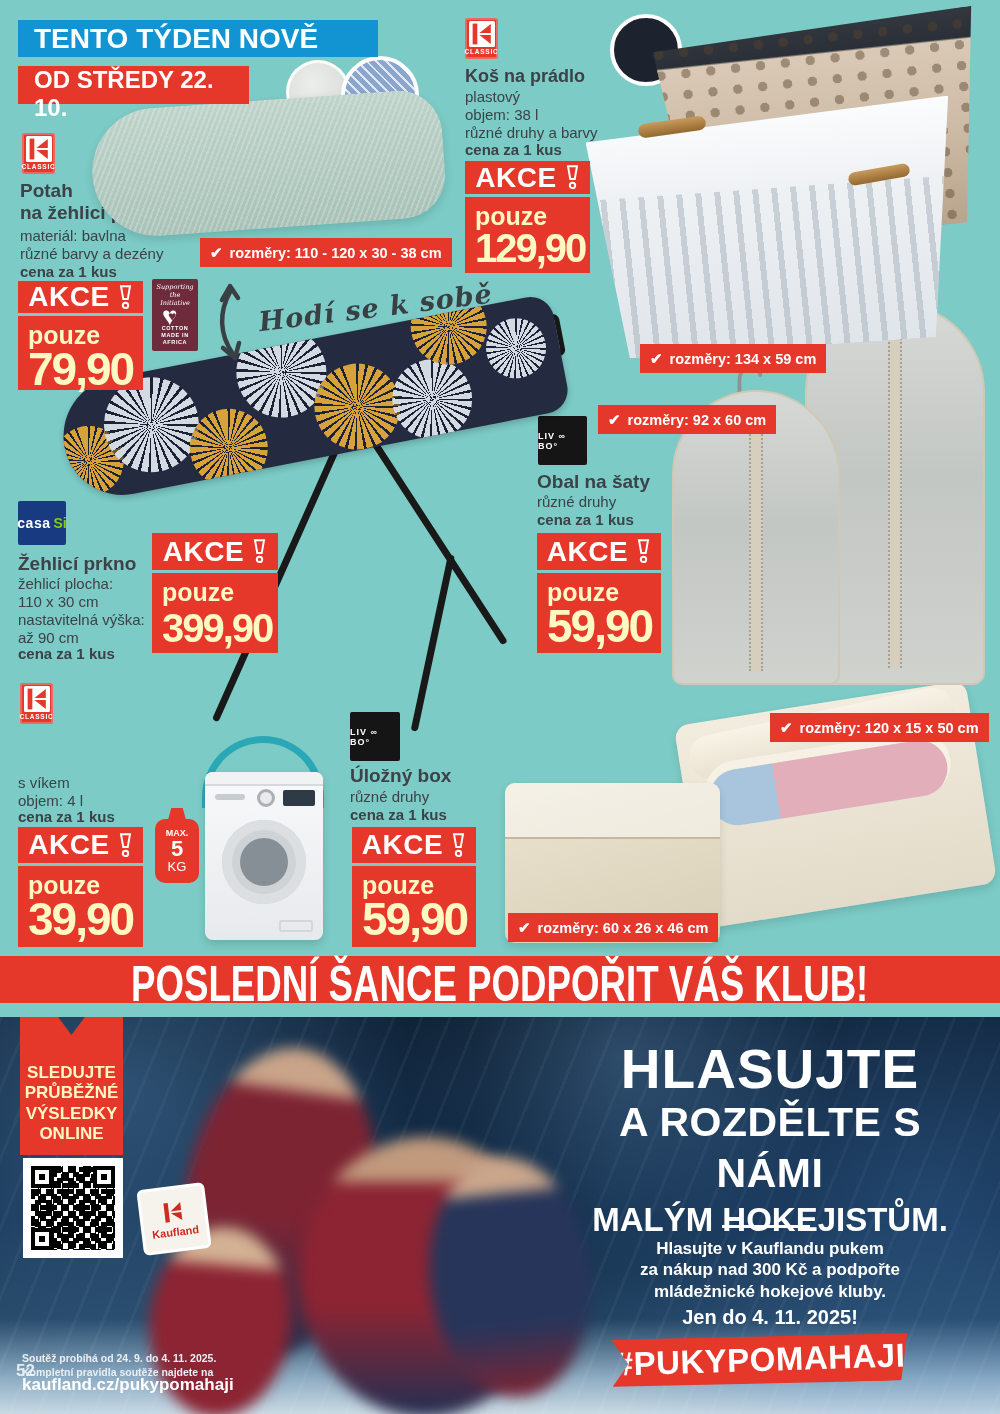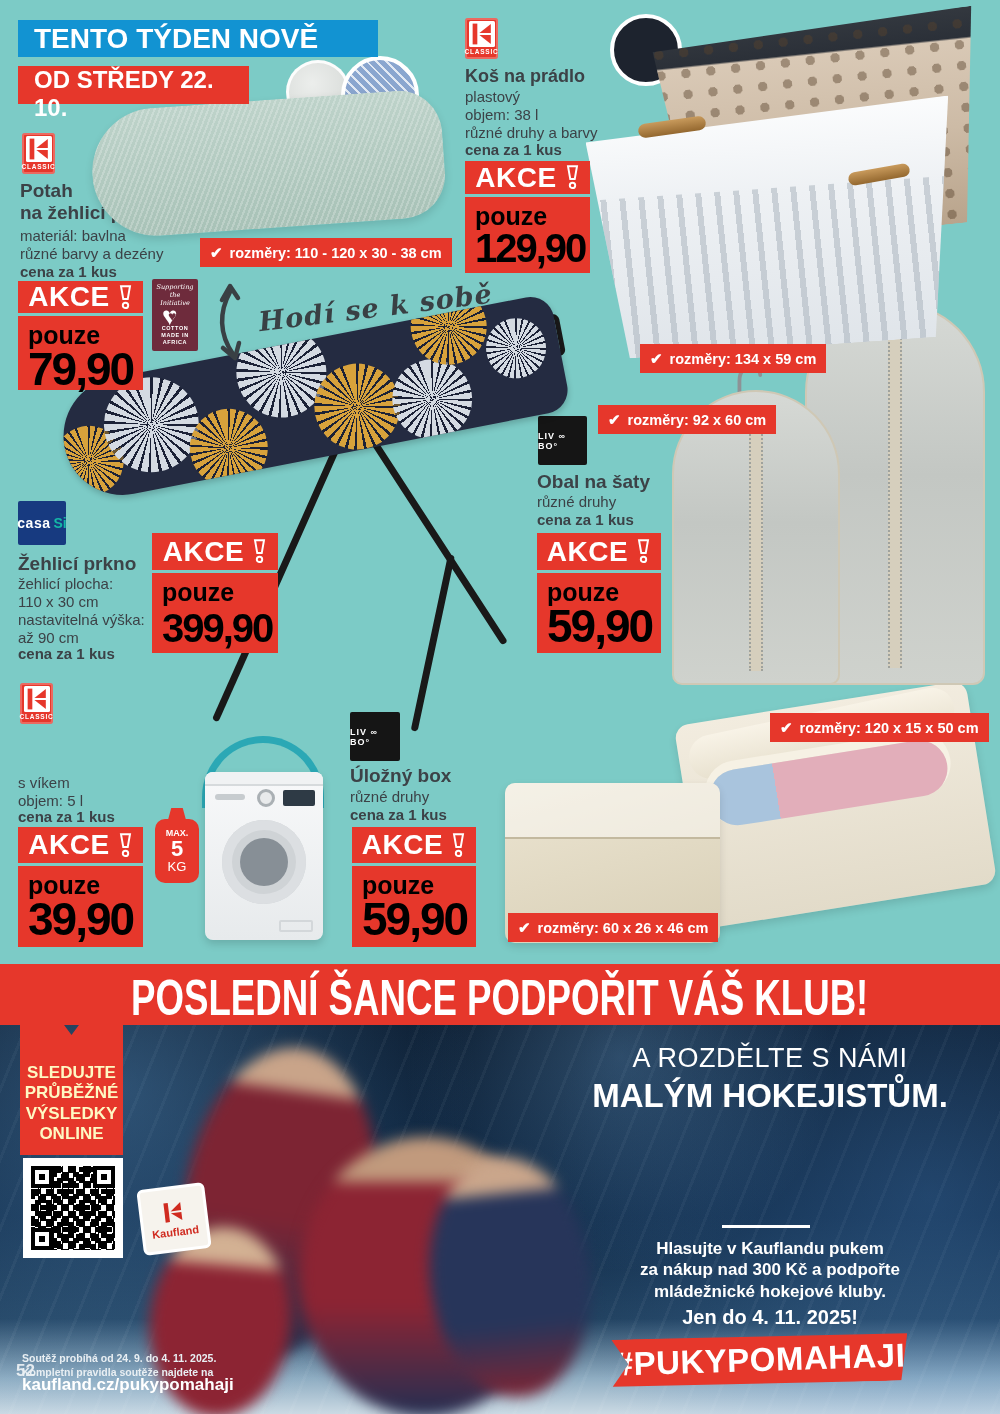--- a/index.html
+++ b/index.html
@@ -19,39 +19,39 @@
   .banner-red{background:var(--red);color:#fff;font-weight:700;display:flex;align-items:flex-start;padding:0 16px;}
 
   
   .ptitle{font-weight:700;font-size:19px;color:var(--dark);line-height:1.16;}
   .pdetails{font-size:15px;color:var(--dark);line-height:1.2;}
   .punit{font-size:15px;font-weight:700;color:var(--dark);}
 
   
   .akce{background:var(--red);color:#fff;display:flex;align-items:center;justify-content:center;gap:8px;}
   .akce .akce-txt{font-weight:700;font-size:28px;letter-spacing:.5px;line-height:1;}
-  .pricebox{background:var(--red);color:#000000;padding:7px 10px 6px 10px;display:flex;flex-direction:column;justify-content:space-between;}
+  .pricebox{background:var(--red);color:#fef9c3;padding:7px 10px 6px 10px;display:flex;flex-direction:column;justify-content:space-between;}
   .pouze{font-size:25px;font-weight:700;line-height:1;}
   .price{font-weight:700;letter-spacing:-2px;line-height:.95;white-space:nowrap;}
   .price-lg{font-size:46px;}
   .price-md{font-size:40px;}
 
   
   .size-badge{background:var(--red);color:#fff;font-weight:700;font-size:14.5px;display:flex;align-items:center;gap:7px;padding:0 10px;height:29px;white-space:nowrap;z-index:30;}
   .check{font-size:15px;line-height:1;}
 
   
   .klogo{background:var(--red);border-radius:3px;display:flex;flex-direction:column;align-items:center;box-shadow:0 0 0 2px rgba(255,255,255,.25) inset;}
   .klogo svg{display:block;margin-top:3px;}
   .klogo .klabel{color:#fff;font-size:6.5px;font-weight:700;letter-spacing:.8px;line-height:9px;}
 
   
   .casalogo{background:#173a80;display:flex;align-items:center;justify-content:center;font-weight:700;font-size:14px;border-radius:2px;}
   .casalogo .c1{color:#fff;letter-spacing:.5px;}
-  .casalogo .c2{color:#14b8a6;margin-left:3px;}
+  .casalogo .c2{color:#84cc16;margin-left:3px;}
   .livbo{background:#151515;color:#fff;display:flex;align-items:center;justify-content:center;font-size:9px;font-weight:700;letter-spacing:1px;border-radius:2px;}
   .cotton{background:#6e2b3c;color:#fff;display:flex;flex-direction:column;align-items:center;justify-content:space-between;padding:5px 3px;border-radius:2px;}
   .cotton .cscript{font-family:"DejaVu Serif",serif;font-style:italic;font-size:6.5px;text-align:center;line-height:1.2;}
   .cotton .cheart{position:relative;width:26px;height:24px;}
   .cotton .cheart .h1{position:absolute;left:0;top:-4px;font-size:26px;color:#fff;line-height:1;}
   .cotton .cheart .h2{position:absolute;left:6px;top:2px;font-size:14px;color:#6e2b3c;line-height:1;}
   .cotton .cname{font-size:5.5px;font-weight:700;letter-spacing:.6px;text-align:center;line-height:1.3;}
 
   
   .note{font-family:"DejaVu Serif",serif;font-style:italic;font-weight:700;color:#394044;font-size:27px;transform:rotate(-7deg);letter-spacing:1px;}
@@ -104,21 +104,21 @@
   .box-small::before{content:"";position:absolute;left:0;right:0;top:0;height:54px;background:rgba(255,255,255,.45);
     border-bottom:2px solid #c3b99f;border-radius:10px 10px 0 0;}
   .box-under{width:295px;height:205px;border-radius:14px;background:linear-gradient(180deg,#f2ecdf,#e2dbc9);
     transform:rotate(-9deg);z-index:1;box-shadow:0 4px 8px rgba(0,0,0,.12);}
   .box-under .opening{position:absolute;left:24px;top:52px;width:240px;height:56px;border-radius:28px;
     background:linear-gradient(90deg,#a9c4dd 0 28%,#e2aeba 28% 100%);box-shadow:0 -5px 0 4px #f6f1e4;}
   .box-under .flap{position:absolute;left:10px;top:8px;width:270px;height:44px;border-radius:22px;
     background:linear-gradient(180deg,#f8f3e7,#e8e1cf);transform:rotate(-3deg);}
 
   
-  #club-banner{left:0;top:956px;width:1000px;height:61px;background:var(--red);display:flex;align-items:flex-end;justify-content:center;z-index:10;margin-top:8px;}
+  #club-banner{left:0;top:956px;width:1000px;height:47px;background:var(--red);display:flex;align-items:flex-start;justify-content:center;z-index:10;}
   #club-banner span{color:#fff;font-weight:700;font-size:47px;letter-spacing:0;transform:scaleX(.78) scaleY(1.05);white-space:nowrap;}
 
   
   #hockey{left:0;top:1017px;width:1000px;height:397px;overflow:hidden;
     background:
       radial-gradient(circle at 12% 18%,rgba(110,175,230,.35),transparent 38%),
       radial-gradient(circle at 62% 10%,rgba(130,190,240,.28),transparent 30%),
       radial-gradient(circle at 93% 45%,rgba(80,140,205,.3),transparent 40%),
       repeating-linear-gradient(112deg,rgba(255,255,255,.045) 0 3px,transparent 3px 26px),
       linear-gradient(180deg,#0a1a2d 0%,#0f2946 50%,#21415f 76%,#8fadc2 91%,#cbdae4 100%);}
@@ -133,21 +133,21 @@
       repeating-conic-gradient(#000 0 25%,#fff 0 50%) 4px 6px/11px 11px;}
   .finder{position:absolute;width:22px;height:22px;background:#000;}
   .finder::after{content:"";position:absolute;left:4px;top:4px;width:14px;height:14px;background:#fff;}
   .finder::before{content:"";position:absolute;left:8px;top:8px;width:6px;height:6px;background:#000;z-index:1;}
   .patch{left:140px;top:169px;width:68px;height:66px;background:#f6f3ed;border-radius:6px;transform:rotate(-7deg);
     display:flex;flex-direction:column;align-items:center;justify-content:center;gap:2px;z-index:4;position:absolute;
     border:3px solid #fff;}
   .patch .kname{color:#d02b20;font-weight:700;font-size:11px;}
   .headline{position:absolute;left:590px;top:25px;width:360px;text-align:center;color:#fff;z-index:5;}
   .hl1{font-size:55px;font-weight:700;letter-spacing:1px;line-height:1;}
-  .hl2{font-size:27px;font-weight:400;letter-spacing:.5px;line-height:1.25;}
+  .hl2{font-size:41px;font-weight:700;letter-spacing:.5px;line-height:1.25;}
   .amount{font-size:49px;font-weight:700;letter-spacing:0;line-height:1.15;}
   .amount .cur{font-size:31px;}
   .hl3{font-size:33px;font-weight:700;line-height:1.2;}
   .divider{position:absolute;left:722px;top:208px;width:88px;height:3px;background:#fff;z-index:5;}
   .hbody{position:absolute;left:590px;top:221px;width:360px;text-align:center;color:#fff;font-size:17px;font-weight:700;line-height:1.26;z-index:5;}
   .deadline{position:absolute;left:590px;top:289px;width:360px;text-align:center;color:#fff;font-size:20px;font-weight:700;z-index:5;}
   .hashtag{position:absolute;left:612px;top:318px;width:296px;height:50px;background:var(--red);transform:rotate(-1.8deg);
     clip-path:polygon(0 0,100% 6%,97.5% 100%,0 94%,5.5% 50%);display:flex;align-items:center;justify-content:center;z-index:6;}
   .hashtag span{color:#fff;font-weight:700;font-size:33px;letter-spacing:.5px;}
   .terms{position:absolute;left:22px;top:334px;color:#e9eff3;font-size:10.5px;font-weight:700;line-height:1.35;z-index:5;}
@@ -324,21 +324,21 @@
   <div class="abs klogo" style="left:20px;top:683px;width:33px;height:41px;z-index:5">
     <svg width="26" height="26" viewBox="0 0 100 100">
       <rect x="0" y="0" width="100" height="100" rx="6" fill="#fff"></rect>
       <rect x="14" y="10" width="18" height="80" fill="#e6372b"></rect>
       <polygon points="40,46 84,12 84,46" fill="#e6372b"></polygon>
       <polygon points="40,54 84,54 84,88" fill="#e6372b"></polygon>
     </svg>
     <span class="klabel">CLASSIC</span>
   </div>
   <div class="abs pdetails pre" style="left:18px;top:774px;width:160px">s víkem
-objem: 5 l</div>
+objem: 4 l</div>
   <div class="abs punit" style="left:18px;top:808px">cena za 1 kus</div>
   <div class="abs akce" style="left:18px;top:827px;width:125px;height:36px;z-index:7">
     <span class="akce-txt">AKCE</span>
     <svg width="15" height="27" viewBox="0 0 20 34">
       <path d="M4 2 L16 2 L13 19 L7 19 Z" fill="none" stroke="#fff" stroke-width="2.6"></path>
       <circle cx="10" cy="27.5" r="3.6" fill="none" stroke="#fff" stroke-width="2.6"></circle>
     </svg>
   </div>
   <div class="abs pricebox" style="left:18px;top:866px;width:125px;height:81px;z-index:7">
     <span class="pouze">pouze</span>
@@ -421,20 +421,21 @@
     <div class="patch">
       <svg width="24" height="24" viewBox="0 0 100 100">
         <rect x="14" y="10" width="18" height="80" fill="#d02b20"></rect>
         <polygon points="40,46 84,12 84,46" fill="#d02b20"></polygon>
         <polygon points="40,54 84,54 84,88" fill="#d02b20"></polygon>
       </svg>
       <span class="kname">Kaufland</span>
     </div>
 
     <div class="headline">
+      <div class="hl1">HLASUJTE</div>
       <div class="hl2">A ROZDĚLTE S NÁMI</div>
       <div class="hl3">MALÝM HOKEJISTŮM.</div>
     </div>
     <div class="divider"></div>
     <div class="hbody pre">Hlasujte v Kauflandu pukem
 za nákup nad 300 Kč a podpořte
 mládežnické hokejové kluby.</div>
     <div class="deadline">Jen do 4. 11. 2025!</div>
 
     <div class="hashtag">

